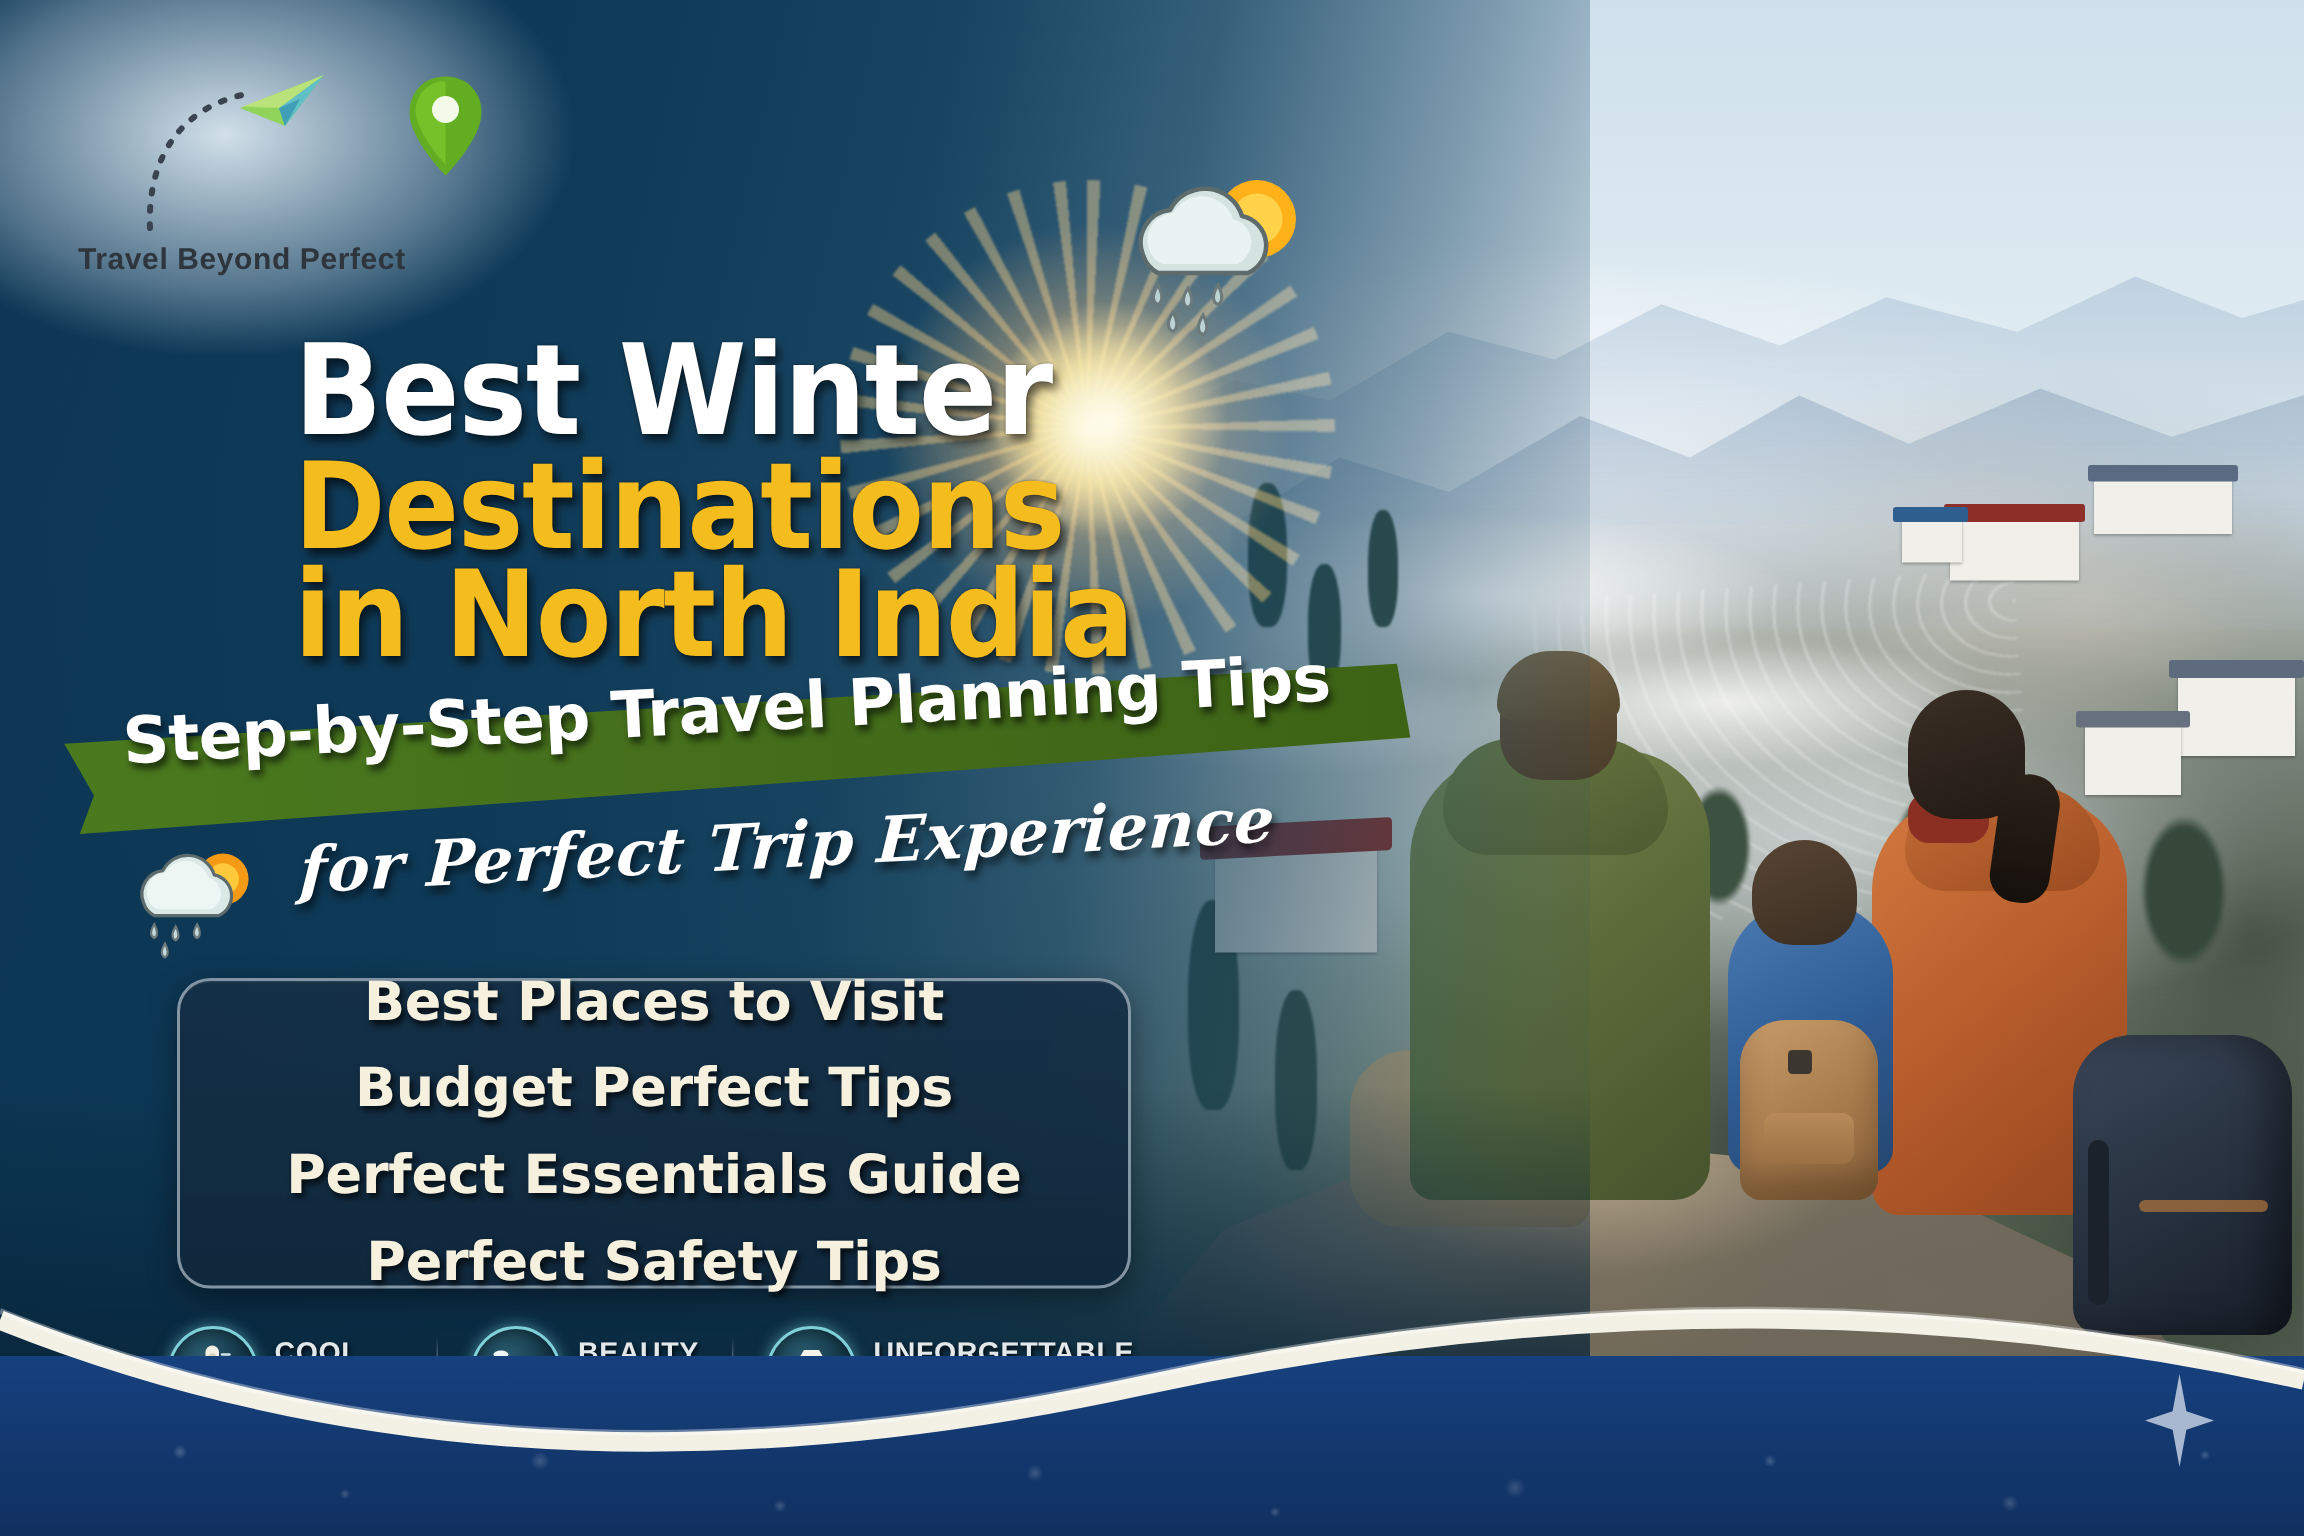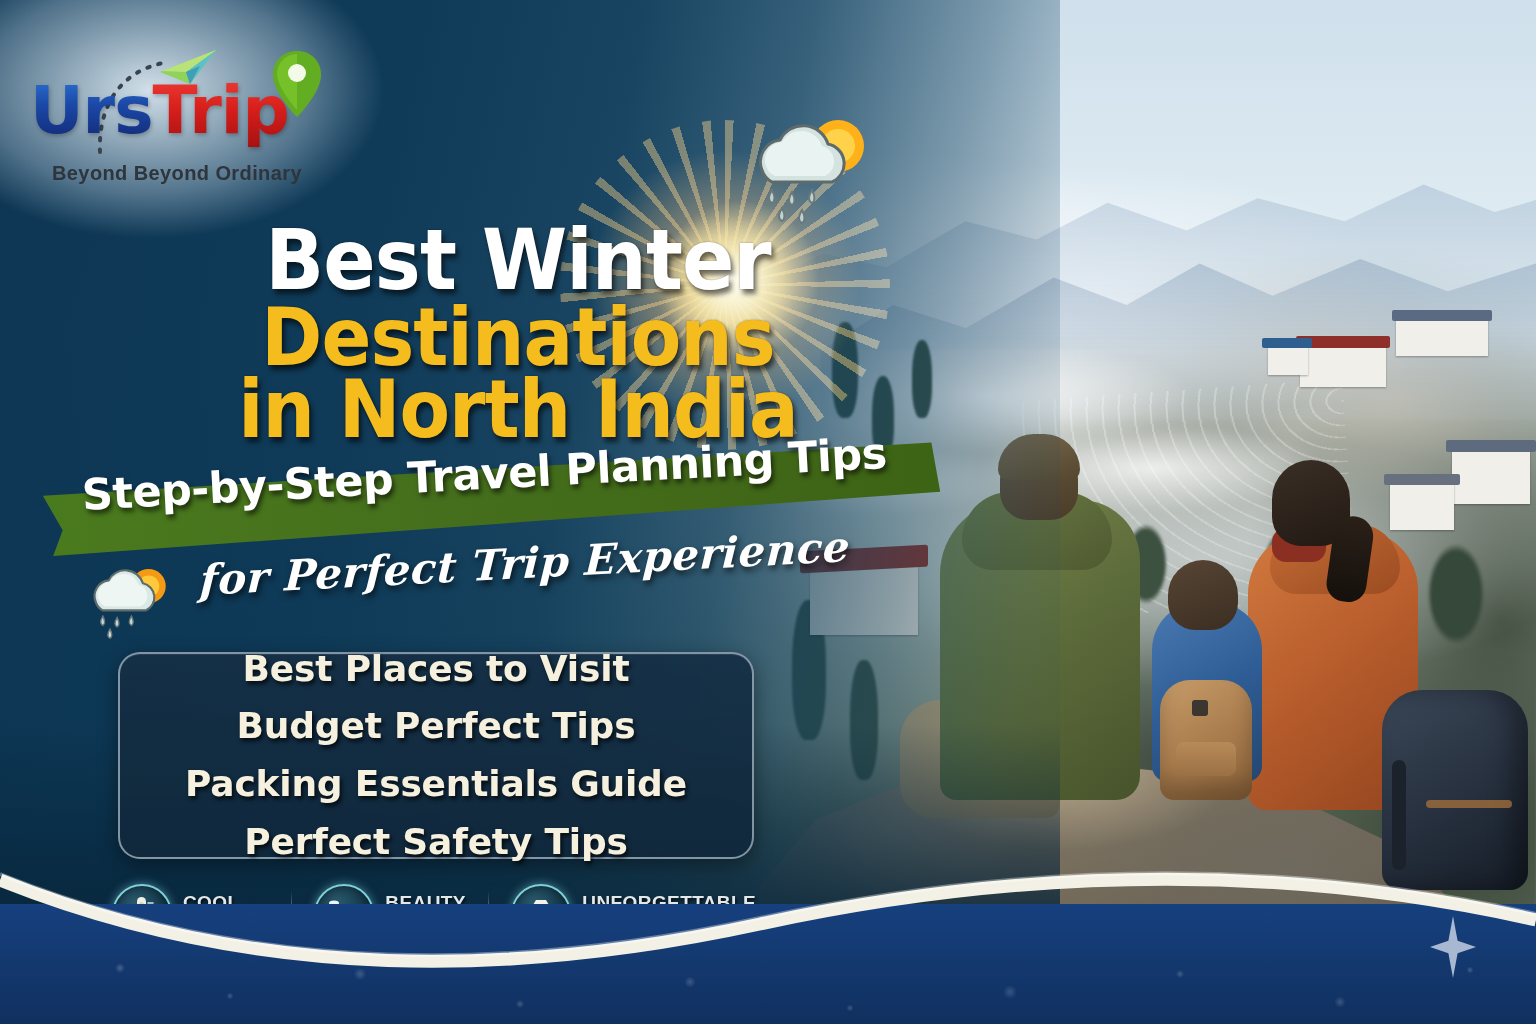--- a/index.html
+++ b/index.html
@@ -261,21 +261,21 @@
   }
   .plane-trail{ position:absolute; left:56px; top:22px; }
   .map-pin{ position:absolute; left:240px; top:22px; }
 
   
   .wx{ position:absolute; }
   .wx-top{ left:740px; top:108px; }
   .wx-small{ left:80px; top:556px; }
 
   
-  .headline{ position:absolute; left:196px; top:222px; width:700px;text-align:center; }
+  .headline{ position:absolute; left:196px; top:222px; width:700px; }
   .hl-line{
     font-family:"DejaVu Sans", sans-serif;
     font-weight:bold;
     line-height:.92;
     letter-spacing:-1px;
     transform:scaleX(.92);
     transform-origin:left center;
   }
   .hl-white{
     font-size:84px; color:#ffffff;
@@ -461,31 +461,28 @@
     <svg class="plane-trail" width="190" height="110" viewBox="0 0 190 110">
       <path d="M14 104 C 12 58, 34 22, 82 14" fill="none" stroke="#3a4450" stroke-width="4" stroke-linecap="round" stroke-dasharray="2.5 9"></path>
       <g transform="translate(74,2)">
         <path d="M0 22 L56 0 L30 34 Z" fill="#8fd35a"></path>
         <path d="M56 0 L30 34 L26 22 Z" fill="#5fc0c8"></path>
         <path d="M56 0 L26 22 L2 21 Z" fill="#b9e37a"></path>
         <path d="M30 34 L26 22 L40 16 Z" fill="#3f9fb5"></path>
       </g>
     </svg>
 
-    <div class="logo-word">
-      <span class="logo-urs">Urs</span><span class="logo-trip">Trip</span>
-    </div>
 
     <svg class="map-pin" width="54" height="72" viewBox="0 0 54 72">
       <path d="M27 3 C13 3 3 13 3 27 C3 45 27 69 27 69 C27 69 51 45 51 27 C51 13 41 3 27 3 Z" fill="#63ad22"></path>
       <path d="M27 6 C16 6 7 15 7 26 C7 40 27 62 27 62 Z" fill="#7cc72e" opacity=".75"></path>
       <circle cx="27" cy="25" r="9" fill="#f3fbe8"></circle>
     </svg>
 
-    <div class="logo-tag">Beyond Beyond Ordinary</div>
+    <div class="logo-tag">Travel Beyond Perfect</div>
   </div>
 
   <svg class="wx wx-top" width="140" height="130" viewBox="0 0 140 130">
     <g>
       <circle cx="98" cy="38" r="26" fill="#ffb119"></circle>
       <circle cx="98" cy="38" r="17" fill="#ffd24a"></circle>
       <path d="M22 62 a22 22 0 0 1 18 -30 a26 26 0 0 1 48 4 a20 20 0 0 1 4 38 h-60 a20 20 0 0 1 -10 -12 z" fill="#d4e3e0" stroke="#5d6b6c" stroke-width="3" stroke-linejoin="round"></path>
       <path d="M26 58 a18 18 0 0 1 16 -24 a22 22 0 0 1 40 4 a16 16 0 0 1 3 30 h-50 a16 16 0 0 1 -9 -10 z" fill="#e9f3f1"></path>
       <g fill="#bcd3d4" stroke="#6b797a" stroke-width="2">
         <path d="M32 82 q5 10 0 13 q-6 -3 0 -13z"></path>
@@ -519,21 +516,21 @@
   </div>
 
   <div class="greenband"></div>
   <div class="greenband-text">Step-by-Step Travel Planning Tips</div>
 
   <div class="script">for Perfect Trip Experience</div>
 
   <div class="featbox">
     <div class="featbox-item">Best Places to Visit</div>
     <div class="featbox-item">Budget Perfect Tips</div>
-    <div class="featbox-item">Packing Essentials Guide</div>
+    <div class="featbox-item">Perfect Essentials Guide</div>
     <div class="featbox-item">Perfect Safety Tips</div>
   </div>
 
   <div class="badges">
 
     <div class="badge">
       <div class="badge-ring">
         <svg width="34" height="40" viewBox="0 0 34 40">
           <rect x="12" y="3" width="9" height="24" rx="4.5" fill="#f2efe4"></rect>
           <circle cx="16.5" cy="31" r="7" fill="#f2efe4"></circle>

